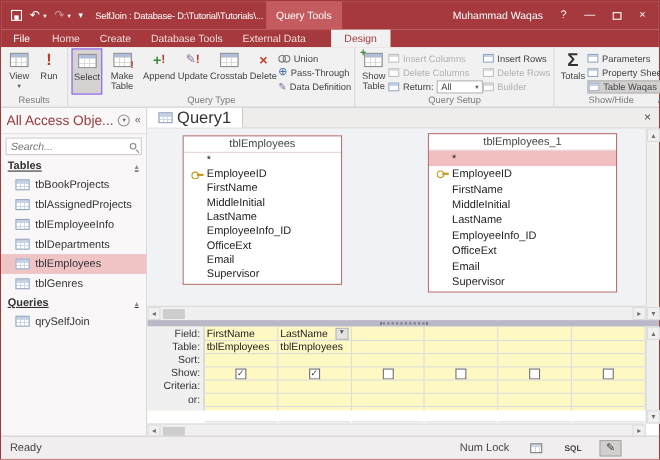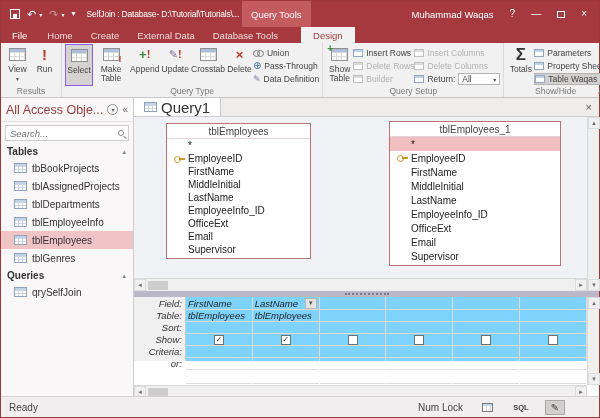--- a/index.html
+++ b/index.html
@@ -66,21 +66,21 @@
   
   .navpane { position:absolute; left:0; top:97px; bottom:21px; width:133px; background:#f9f7f7; border-right:1px solid #cfcccc; }
   .nav-header { height:24px; display:flex; align-items:center; padding:0 5px; border-bottom:1px solid #e3e0e0; }
   .nav-title { font-size:12.5px; color:#9a3b3e; flex:1; white-space:nowrap; overflow:hidden; }
   .nav-dd { width:11px; height:11px; border:1px solid #9a8f8f; border-radius:50%; display:flex; align-items:center; justify-content:center; font-size:6px; color:#6b6565; margin-right:4px; }
   .nav-shutter { font-size:10px; color:#6b6565; }
   .search-row { margin:3px 4px 2px 4px; display:flex; align-items:center; border:1px solid #cfcccc; background:#fff; height:16px; padding-right:4px; }
   .search-row input { flex:1; border:none; outline:none; font-size:9.5px; font-style:italic; color:#555; padding:0 4px; background:transparent; font-family:"Liberation Sans","DejaVu Sans",sans-serif; width:100%; }
   .mag { width:6px; height:6px; border:1px solid #8a8a8a; border-radius:50%; position:relative; display:inline-block; flex:0 0 auto; }
   .mag::after { content:""; position:absolute; width:4px; height:1px; background:#8a8a8a; transform:rotate(45deg); left:4px; top:6px; }
-  .nav-group-h { display:flex; align-items:center; justify-content:space-between; padding:3px 7px 2px 6px; font-size:10px; font-weight:bold; color:#333; }
+  .nav-group-h { display:flex; align-items:center; justify-content:space-between; padding:3px 7px 2px 6px; font-size:10px; font-weight:bold; color:#333;text-decoration:underline; }
   .chev { font-size:7px; color:#8a8a8a; }
   .nav-item { display:flex; align-items:center; gap:5px; height:18px; padding-left:13px; font-size:10px; color:#333; }
   .nav-item.selected { background:#f0c3c5; }
   .tbl-ico { width:13px; height:10px; border:1px solid #8fa3c0; background-color:#fff; flex:0 0 auto;
     background-image:linear-gradient(#c3d1e5 0 2px, rgba(0,0,0,0) 2px),
       repeating-linear-gradient(to right, rgba(0,0,0,0) 0 3px, #cdd6e4 3px 4px),
       repeating-linear-gradient(to bottom, rgba(0,0,0,0) 0 2px, #cdd6e4 2px 3px); }
 
   
   .doctabs { position:absolute; left:133px; right:0; top:97px; height:19px; background:#efecec; border-bottom:1px solid #cfcccc; display:flex; align-items:stretch; }
@@ -106,21 +106,21 @@
   .sarrow { width:12px; height:12px; display:flex; align-items:center; justify-content:center; font-size:7px; color:#6f6f6f; background:#f0f0f0; border:1px solid #dcdcdc; flex:0 0 auto; }
   .vscroll-top { position:absolute; right:0; top:0; width:12px; height:174px; border-left:1px solid #d9d9d9; display:flex; flex-direction:column; justify-content:space-between; }
   .hscroll-top { position:absolute; left:0; right:12px; top:161px; height:13px; border-top:1px solid #d9d9d9; display:flex; align-items:center; justify-content:space-between; }
   .thumb-h { width:20px; height:9px; background:#cdcdcd; margin-left:2px; }
   .thumb-v { width:8px; height:16px; background:#cdcdcd; margin:1px auto; }
   .hs-left { display:flex; align-items:center; }
 
   .splitter { position:absolute; left:0; right:0; top:174px; height:6px; background:#bab8c6; display:flex; align-items:center; justify-content:center; }
   .split-dots { width:44px; border-top:2px dotted #7d7b8e; }
 
-  .gridpane { position:absolute; left:0; right:12px; top:180px; height:64px; background:#7dd3fc; display:flex;font-style:italic; }
+  .gridpane { position:absolute; left:0; right:12px; top:180px; height:76px; background:#fef9c3; display:flex; }
   .gridlabels { width:52px; background:#f0f0f0; border-right:1px solid #c9c9c9; font-size:9.5px; color:#333; text-align:right; }
   .glrow { padding-right:3px; height:12px; line-height:12px; }
   .glrow.f { height:13px; line-height:13px; }
   .gcol { width:67px; border-right:1px solid #dcdcdc; }
   .gcell { height:12px; border-bottom:1px solid #dcdcdc; font-size:9.5px; color:#222; display:flex; align-items:center; padding:0 2px; overflow:hidden; white-space:nowrap; }
   .gcell.f { height:13px; }
   .gcell.show { justify-content:center; }
   .gcell.fill { height:14px; border-bottom:1px solid #dcdcdc; }
   .cb { width:10px; height:10px; border:1px solid #707070; background:#fff; display:flex; align-items:center; justify-content:center; font-size:8px; line-height:8px; color:#333; }
   .cell-dd { margin-left:auto; width:12px; height:11px; background:#e3e1e1; border:1px solid #b9b9b9; font-size:6px; color:#555; display:flex; align-items:center; justify-content:center; flex:0 0 auto; }
@@ -160,22 +160,22 @@
       <span class="wbtn">—</span>
       <span class="maxbox"></span>
       <span class="wbtn">×</span>
     </div>
   </div>
 
   <div class="tabrow">
     <span class="tab file">File</span>
     <span class="tab">Home</span>
     <span class="tab">Create</span>
+    <span class="tab">Database Tools</span>
     <span class="tab">External Data</span>
-    <span class="tab">Database Tools</span>
     <span class="tab active">Design</span>
   </div>
 
   <div class="ribbon">
 
     <div class="rgroup">
       <div class="bigbtn">
         <span class="bicon">
             <span class="icon-sheet"></span>
           </span>
@@ -253,53 +253,53 @@
     </div>
 
     <div class="rgroup">
       <div class="bigbtn">
         <span class="bicon">
             <span class="icon-sheet">
               <span class="ov plus-g" style="left:-5px;top:-5px;font-size:10px">+</span>
             </span>
           </span>
         <span class="blabel">Show Table</span>
-      </div>
-      <div class="stack">
-        <div class="smallbtn">
-          <span class="mi"></span>
-          <span>Insert Rows</span>
-        </div>
-        <div class="smallbtn disabled">
-          <span class="mi gray"></span>
-          <span>Delete Rows</span>
-        </div>
-        <div class="smallbtn disabled">
-          <span class="mi gray"></span>
-          <span>Builder</span>
-        </div>
       </div>
       <div class="stack">
         <div class="smallbtn disabled">
           <span class="mi gray"></span>
           <span>Insert Columns</span>
         </div>
         <div class="smallbtn disabled">
           <span class="mi gray"></span>
           <span>Delete Columns</span>
         </div>
         <div class="smallbtn">
           <span class="mi"></span>
           <span>Return:</span>
           <span class="combo">
             <span>All</span>
             <span class="dd" style="margin:0">▾</span>
           </span>
         </div>
       </div>
+      <div class="stack">
+        <div class="smallbtn">
+          <span class="mi"></span>
+          <span>Insert Rows</span>
+        </div>
+        <div class="smallbtn disabled">
+          <span class="mi gray"></span>
+          <span>Delete Rows</span>
+        </div>
+        <div class="smallbtn disabled">
+          <span class="mi gray"></span>
+          <span>Builder</span>
+        </div>
+      </div>
       <span class="glabel">Query Setup</span>
     </div>
 
     <div class="rgroup" style="border-right:none">
       <div class="bigbtn">
         <span class="bicon">
             <span class="sigma">Σ</span>
           </span>
         <span class="blabel">Totals</span>
       </div>
@@ -339,25 +339,25 @@
     <div class="nav-item">
       <span class="tbl-ico"></span>
       <span>tbBookProjects</span>
     </div>
     <div class="nav-item">
       <span class="tbl-ico"></span>
       <span>tblAssignedProjects</span>
     </div>
     <div class="nav-item">
       <span class="tbl-ico"></span>
+      <span>tblEmployeeInfo</span>
+    </div>
+    <div class="nav-item">
+      <span class="tbl-ico"></span>
       <span>tblDepartments</span>
-    </div>
-    <div class="nav-item">
-      <span class="tbl-ico"></span>
-      <span>tblEmployeeInfo</span>
     </div>
     <div class="nav-item selected">
       <span class="tbl-ico"></span>
       <span>tblEmployees</span>
     </div>
     <div class="nav-item">
       <span class="tbl-ico"></span>
       <span>tblGenres</span>
     </div>
     <div class="nav-group-h">

